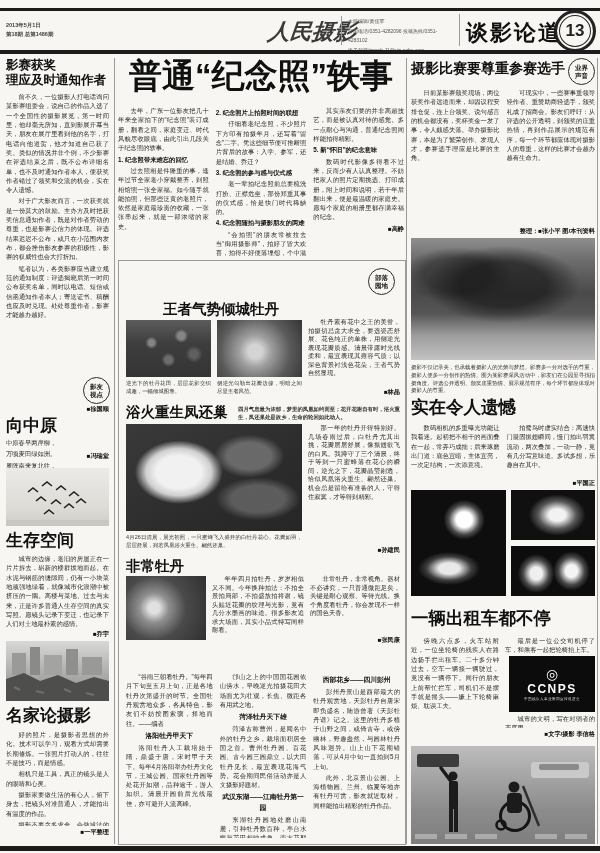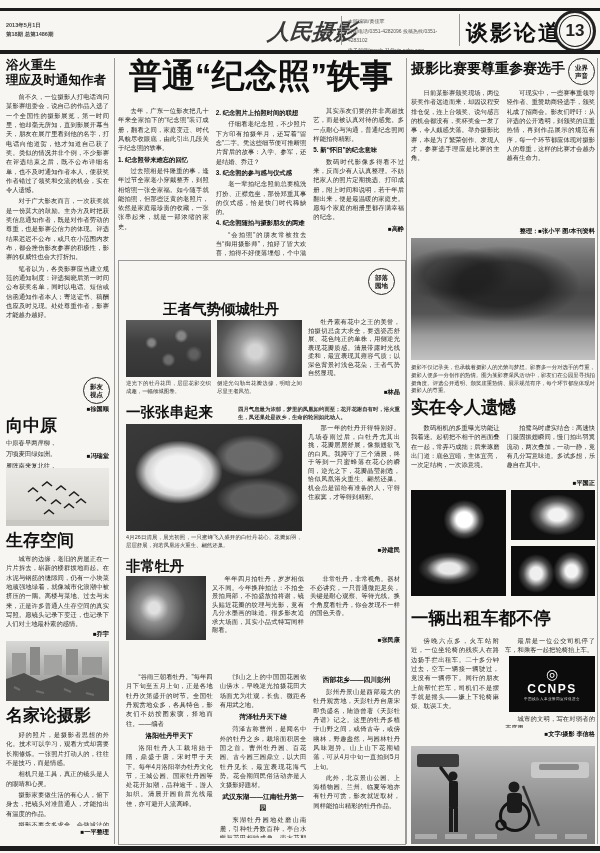--- a/index.html
+++ b/index.html
@@ -92,21 +92,21 @@
   <div class="abs pageno" style="left:554px;top:10px;">
     <span>13</span>
   </div>
   <div class="abs rule" style="left:0;top:50px;width:600px;height:4px;"></div>
 
   <div class="abs vline" style="left:114px;top:58px;height:786px;"></div>
   <div class="abs vline" style="left:406px;top:58px;height:786px;"></div>
   <div class="abs vline" style="left:597px;top:58px;height:786px;"></div>
 
   <div class="abs hL" style="left:6px;top:58px;width:106px;font-size:12.5px;">
-    <div>浴火重生</div>
+    <div>影赛获奖</div>
     <div>理应及时通知作者</div>
   </div>
   <div class="abs coltext" style="left:6px;top:92px;width:103px;height:282px;">
     <p>前不久，一位摄影人打电话询问某影赛组委会，说自己的作品入选了一个全国性的摄影展览，第一时间里，他却毫无所知，直到影展开幕当天，朋友在展厅里看到他的名字，打电话向他道贺，他才知道自己获了奖。类似的情况并非个例，不少影赛在评选结束之后，既不公布详细名单，也不及时通知作者本人，使获奖作者错过了领奖和交流的机会，实在令人遗憾。</p>
     <p>对于广大影友而言，一次获奖就是一份莫大的鼓励。主办方及时把获奖信息通知作者，既是对作者劳动的尊重，也是影赛公信力的体现。评选结果迟迟不公布，或只在小范围内发布，都会挫伤影友参赛的积极性，影赛的权威性也会大打折扣。</p>
     <p>笔者以为，各类影赛应当建立规范的通知制度：评选揭晓后第一时间公布获奖名单，同时以电话、短信或信函通知作者本人；寄送证书、稿酬也应及时兑现。处处尊重作者，影赛才能越办越好。</p>
   </div>
   <div class="abs badge" style="left:83px;top:377px;">
     <span>影友</span>
     <span>视点</span>
@@ -196,21 +196,21 @@
   <div class="abs hL" style="left:126px;top:301px;font-size:14.5px;margin-left:37px;">王者气势倾城牡丹</div>
   <div class="abs photo ph-field" style="left:126px;top:320px;width:85px;height:57px;"></div>
   <div class="abs photo ph-peony" style="left:217px;top:320px;width:85px;height:57px;"></div>
   <div class="abs caption" style="left:126px;top:380px;width:85px;">逆光下的牡丹花田，层层花影交织成趣，一幅倾城图卷。</div>
   <div class="abs caption" style="left:217px;top:380px;width:85px;">侧逆光勾勒出花瓣边缘，明暗之间尽显王者风范。</div>
   <div class="abs coltext" style="left:308px;top:318px;width:92px;height:68px;line-height:1.36;">
     <p>牡丹素有花中之王的美誉，拍摄切忌贪大求全，要选姿态舒展、花色纯正的单株，用侧逆光表现花瓣质感。清晨带露时光线柔和，最宜表现其雍容气质；以深色背景衬浅色花朵，王者气势自然显现。</p>
   </div>
   <div class="abs byline" style="left:308px;top:388px;width:92px;">■林晶</div>
 
-  <div class="abs hL" style="left:126px;top:404px;font-size:14.5px;">一张张串起来</div>
+  <div class="abs hL" style="left:126px;top:404px;font-size:14.5px;">浴火重生凤还巢</div>
   <div class="abs intro" style="left:238px;top:405px;width:162px;">四月气息最为浓郁，梦里的凤凰如约而至；花开花谢自有时，浴火重生，凤还巢处是故乡，生命的轮回如此动人。</div>
   <div class="abs photo ph-white-peony" style="left:126px;top:424px;width:176px;height:107px;"></div>
   <div class="abs caption" style="left:126px;top:534px;width:176px;">4月26日清晨，晨光初照，一只蜜蜂飞入盛开的白牡丹花心。花瓣如羽，层层舒展，宛若凤凰浴火重生、翩然还巢。</div>
   <div class="abs coltext" style="left:308px;top:424px;width:92px;height:122px;line-height:1.36;">
     <p>那一年的牡丹开得特别好。几场春雨过后，白牡丹尤其出挑，花瓣层层舒展，像振翅欲飞的白凤。我蹲守了三个清晨，终于等到一只蜜蜂落在花心的瞬间，逆光之下，花瓣晶莹剔透，恰似凤凰浴火重生、翩然还巢。机会总是留给有准备的人，守得住寂寞，才等得到精彩。</p>
   </div>
   <div class="abs byline" style="left:308px;top:546px;width:92px;">■孙建民</div>
 
   <div class="abs hL" style="left:126px;top:558px;font-size:14.5px;">非常牡丹</div>
   <div class="abs photo ph-macro" style="left:126px;top:576px;width:80px;height:64px;"></div>

